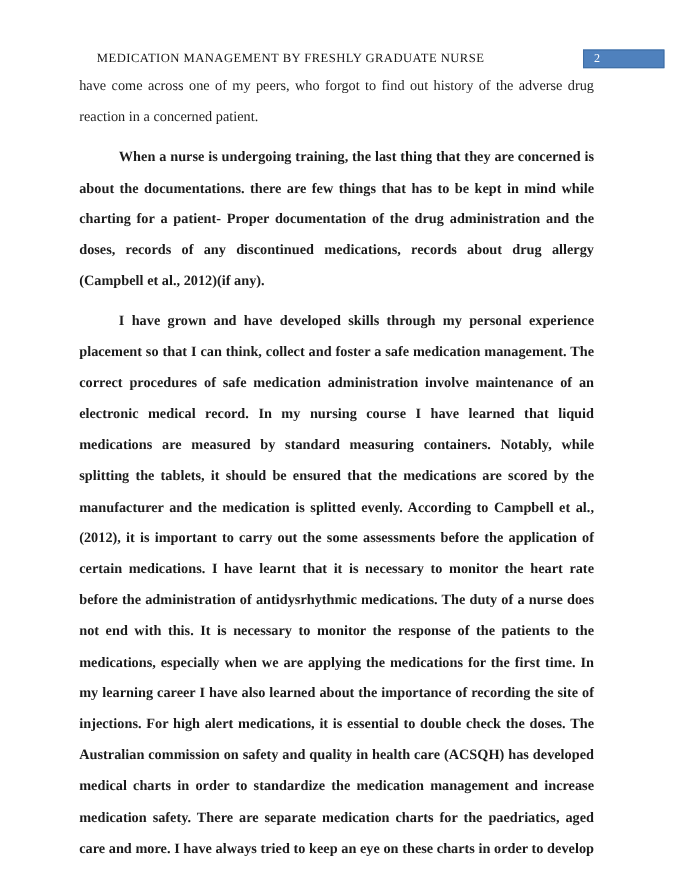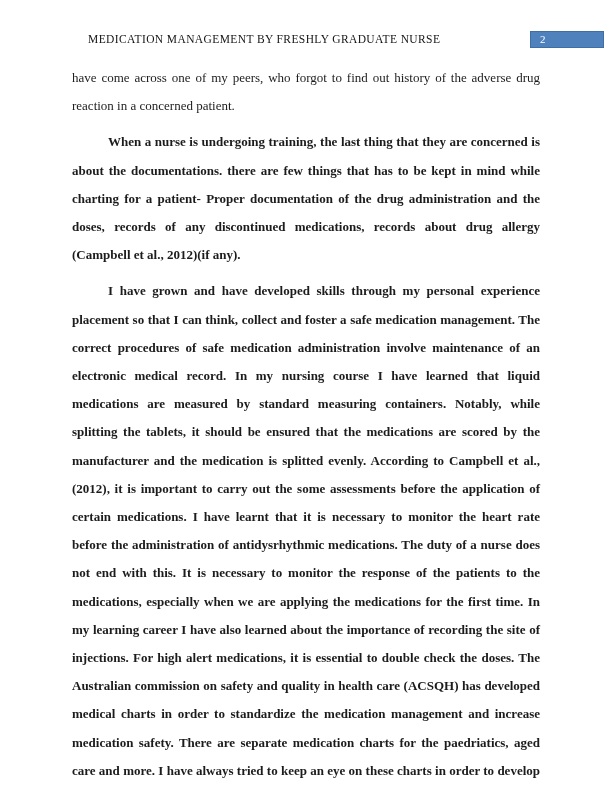--- a/index.html
+++ b/index.html
@@ -12,21 +12,21 @@
     position: relative;
     width: 612px;
     height: 792px;
     background: #ffffff;
     font-family: "Liberation Serif", serif;
     color: #1c1c1c;
     overflow: hidden;
   }
   .doc-header {
     position: absolute;
-    top: 4px;
+    top: 18px;
     left: 0;
     right: 0;
     height: 56px;
     padding-left: 22px;
   }
   .running-head {
     position: absolute;
     left: 88px;
     top: 29px;
     font-size: 11.5px;

